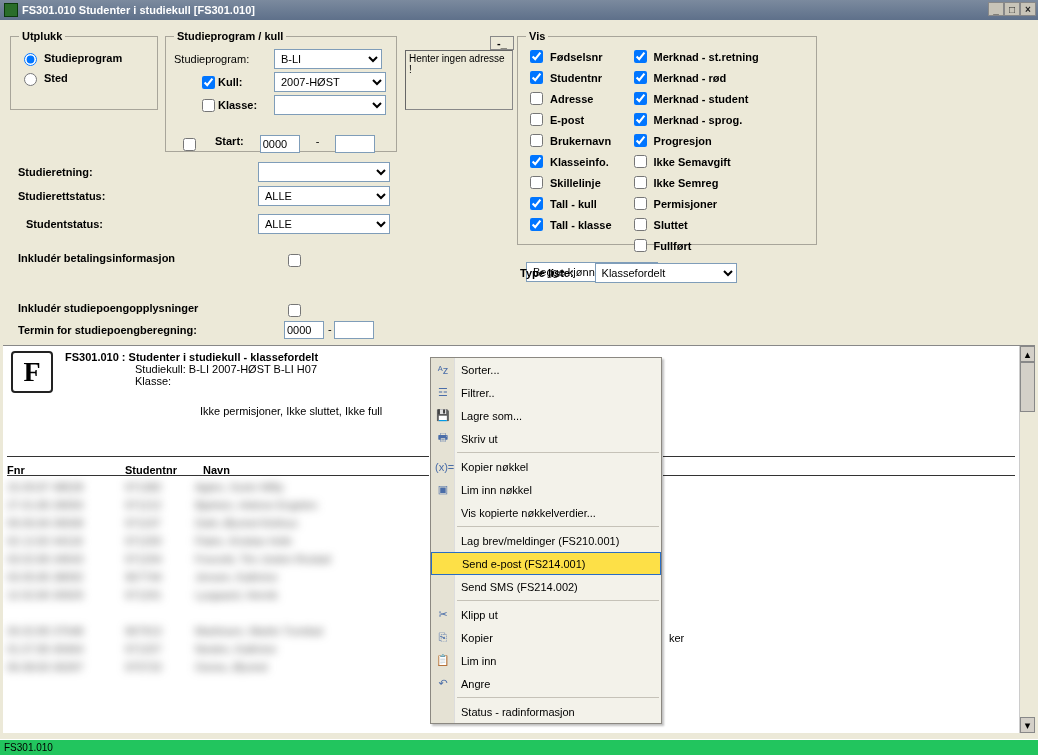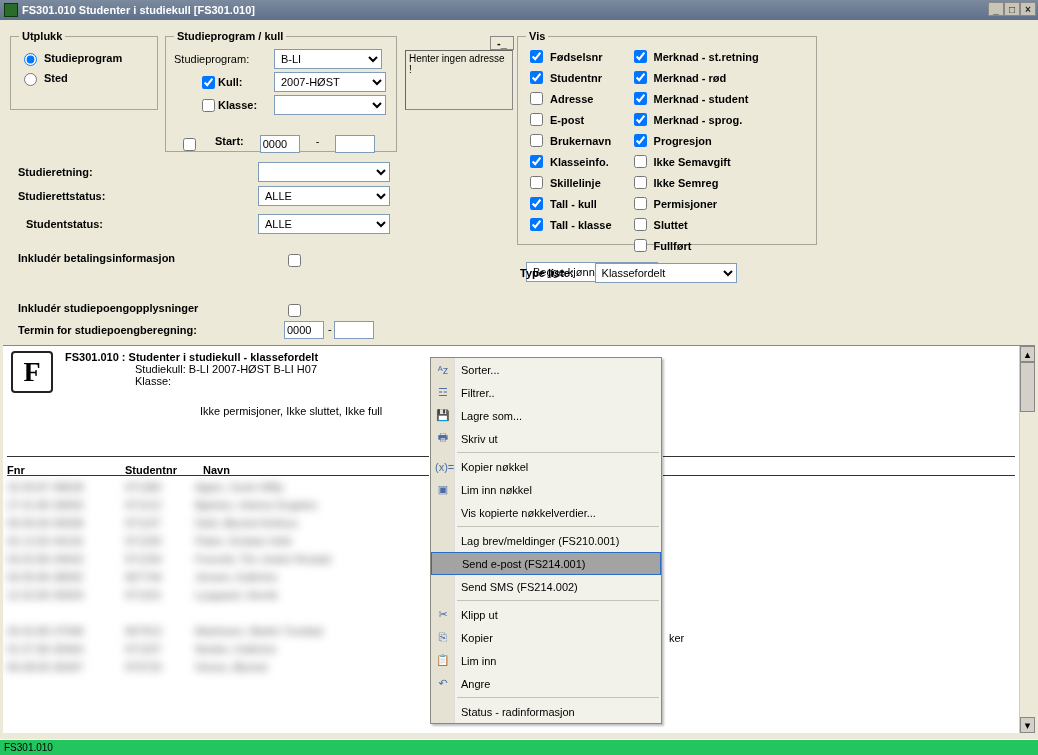--- a/index.html
+++ b/index.html
@@ -121,21 +121,21 @@
     background:#fff; z-index:5;
   }
   .ctx {
     position:absolute; left:430px; top:357px; width:232px;
     background:#F3F2EA; border:1px solid #8B8881;
     box-shadow: 2px 2px 2px rgba(0,0,0,.25);
     z-index:10; font-size:11px;
   }
   .ctx .iconcol { position:absolute; left:0; top:0; bottom:0; width:24px; background:#E5E2D4; border-right:1px solid #ddd;}
   .ctx-item { position:relative; height:23px; display:flex; align-items:center; padding-left:30px; }
-  .ctx-item.highlight { border:1px solid #2A6DC4; background:#a3a3a3; }
+  .ctx-item.highlight { border:1px solid #2A6DC4; background:#fde047; }
   .ctx-sep { height:1px; background:#C5C2B8; margin:2px 2px 2px 26px; }
   .ctx-item .mi-icon { position:absolute; left:4px; width:16px; text-align:center; color:#4A6DA8; font-size:11px;}
 
   .hr-line { position:absolute; left:4px; top:110px; right:4px; border-top:1px solid #333; }
   .hr-line2 { position:absolute; left:4px; top:129px; right:4px; border-top:1px solid #333; }
 
   .ker { position:absolute; font-size:11px; }
 </style>
 </head>
 <body>

